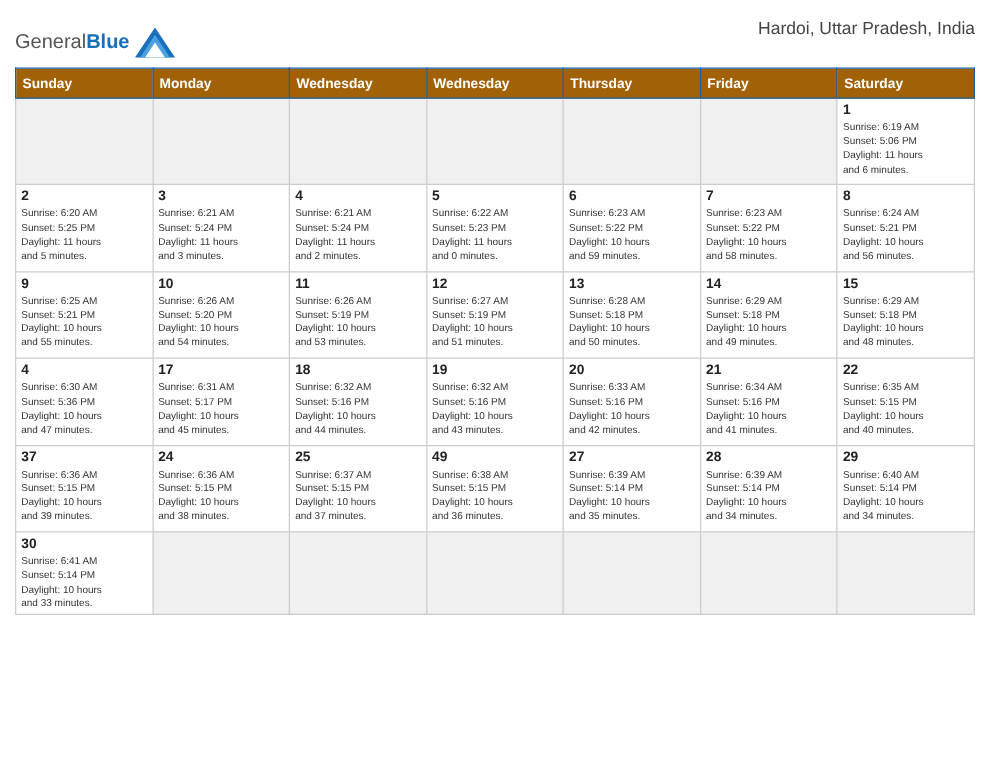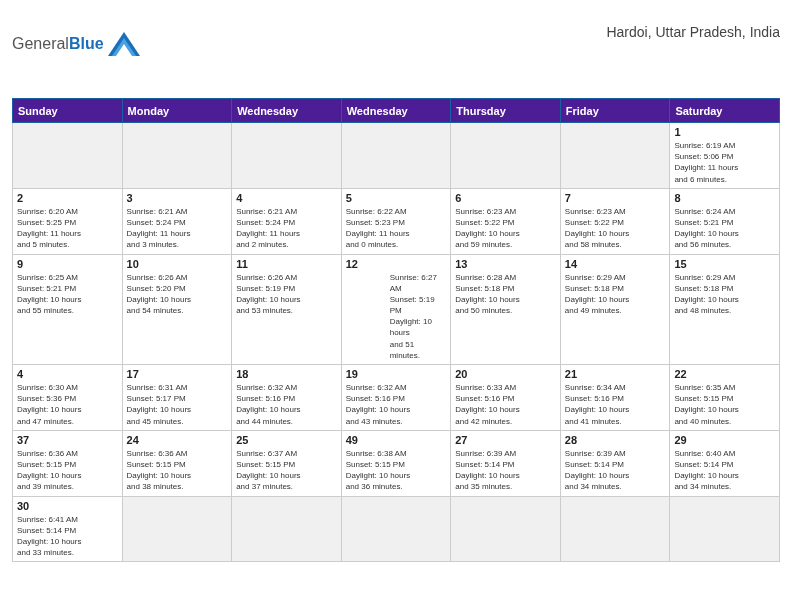--- a/index.html
+++ b/index.html
@@ -6,24 +6,23 @@
     body {
       width: 792px;
       height: 612px;
       font-family: Arial, sans-serif;
       background: #fff;
       overflow: hidden;
     }
     .page {
       width: 792px;
       height: 500px;
-      padding: 24px 12px 8px 12px;
+      padding: 14px 12px 8px 12px;
       display: flex;
       flex-direction: column;
-      gap: 34px;
     }
     .header {
       display: flex;
       align-items: flex-start;
       justify-content: space-between;
       margin-bottom: 6px;
     }
     .logo {
       display: flex;
       align-items: center;
@@ -48,21 +47,21 @@
       color: #444;
     }
     .calendar {
       flex: 1;
       border: 1px solid #ccc;
       border-collapse: collapse;
       width: 100%;
       table-layout: fixed;
     }
     .calendar th {
-      background: #4c1d95;
+      background: #a16207;
       color: #fff;
       font-size: 11px;
       font-weight: bold;
       padding: 4px 5px;
       text-align: left;
       border: 1px solid #1a5fa0;
       height: 24px;
     }
     .calendar td {
       border: 1px solid #ccc;
@@ -209,21 +208,21 @@
           </td>
           <td>
             <span class="day-num">11</span>
             <div class="day-info" style="white-space: pre-line;">Sunrise: 6:26 AM
 Sunset: 5:19 PM
 Daylight: 10 hours
 and 53 minutes.</div>
           </td>
           <td>
             <span class="day-num">12</span>
-            <div class="day-info" style="white-space: pre-line; margin-left: 44px;">Sunrise: 6:27 AM
+            <div class="day-info" style="white-space: pre-line;">Sunrise: 6:27 AM
 Sunset: 5:19 PM
 Daylight: 10 hours
 and 51 minutes.</div>
           </td>
           <td>
             <span class="day-num">13</span>
             <div class="day-info" style="white-space: pre-line;">Sunrise: 6:28 AM
 Sunset: 5:18 PM
 Daylight: 10 hours
 and 50 minutes.</div>

